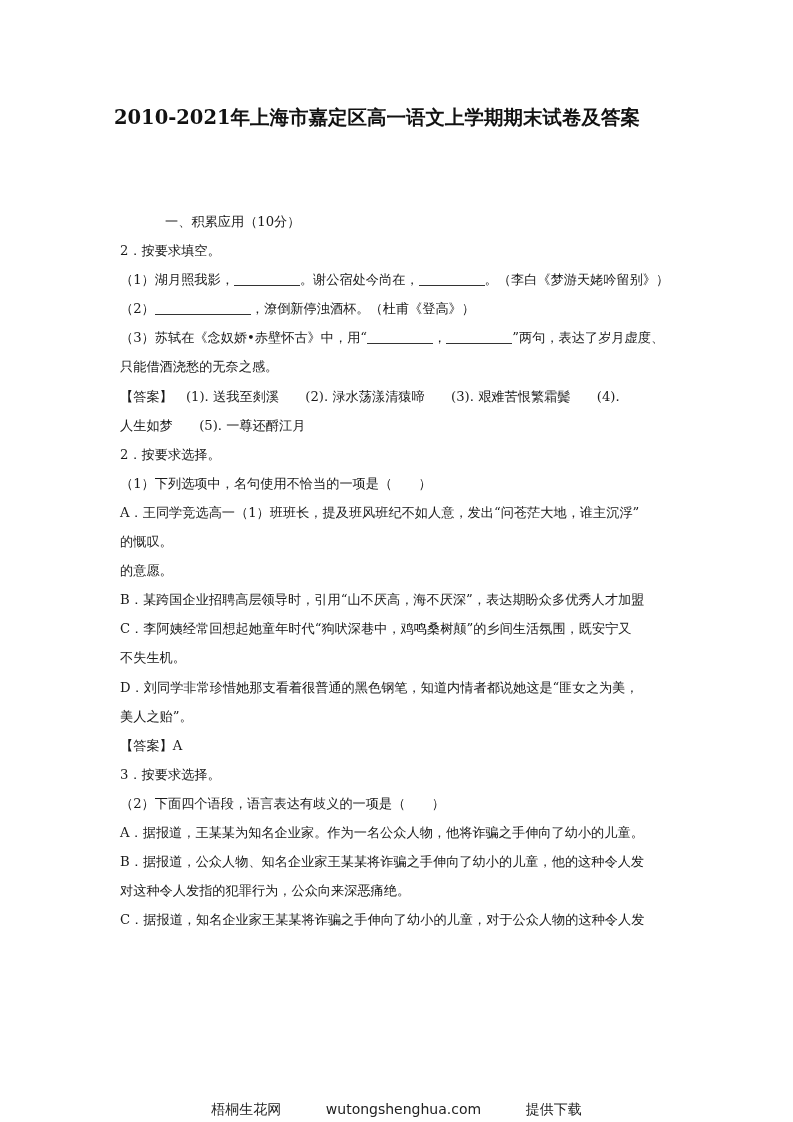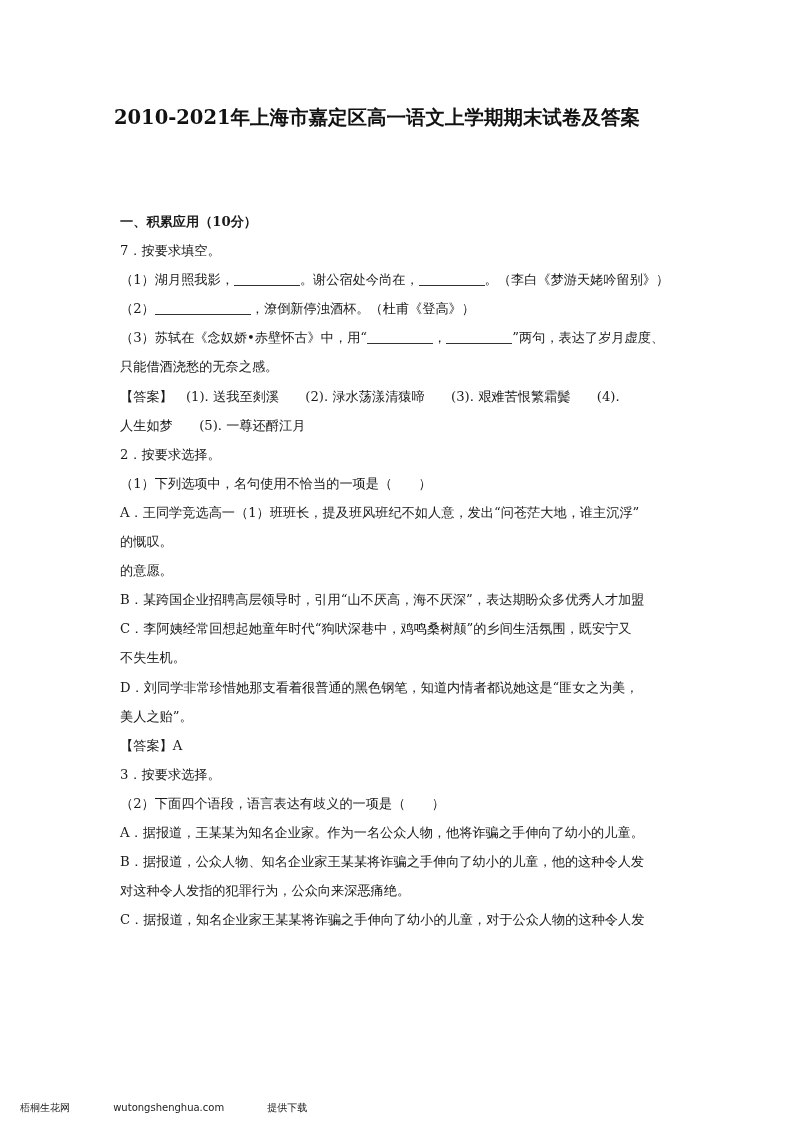--- a/index.html
+++ b/index.html
@@ -2,38 +2,38 @@
 <html><head>
 <meta charset="utf-8">
 <style>
   html, body { margin: 0; padding: 0; background: #ffffff; }
   body { width: 793px; height: 1122px; position: relative; overflow: hidden;
          font-family: "DejaVu Serif", "Liberation Serif", serif; color: #1a1a1a; }
   .title { position: absolute; top: 104px; left: 0; width: 754px; text-align: center;
            font-size: 19.5px; font-weight: bold; letter-spacing: 0px; color: #111; }
   .content { position: absolute; top: 207px; left: 120px; width: 562px; }
   .line { font-size: 13.2px; line-height: 29.1px; height: 29.1px; white-space: nowrap; overflow: visible; }
-  .section { font-weight: bold; }
+  .section { font-weight: normal; margin-left: 45px; }
   .blank { display: inline-block; border-bottom: 1px solid #333; height: 14px; vertical-align: -2px; }
   .b1 { width: 66px; }
   .b2 { width: 96px; }
   .b3 { width: 66px; }
-  .footer { position: absolute; top: 1101px; left: 0; width: 793px; 
-            font-family: "DejaVu Sans", "Liberation Sans", sans-serif; font-size: 10px; color: #222; }
+  .footer { position: absolute; top: 1101px; left: 0; width: 793px; text-align: center;
+            font-family: "DejaVu Sans", "Liberation Sans", sans-serif; font-size: 14px; color: #222; }
   .footer span { margin: 0 20px; }
 </style>
 </head>
 <body>
 
 <div class="title">2010-2021年上海市嘉定区高一语文上学期期末试卷及答案</div>
 
 <div class="content">
   <div class="line section">一、积累应用（10分）</div>
 
-  <div class="line">7．按要求填空。</div>
+  <div class="line">2．按要求填空。</div>
   <div class="line">
     <span>（1）湖月照我影，</span><span class="blank b1"></span><span>。谢公宿处今尚在，</span><span class="blank b1"></span><span>。（李白《梦游天姥吟留别》）</span>
   </div>
   <div class="line">
     <span>（2）</span><span class="blank b2"></span><span>，潦倒新停浊酒杯。（杜甫《登高》）</span>
   </div>
   <div class="line">
     <span>（3）苏轼在《念奴娇•赤壁怀古》中，用“</span><span class="blank b3"></span><span>，</span><span class="blank b3"></span><span>”两句，表达了岁月虚度、</span>
   </div>
   <div class="line">只能借酒浇愁的无奈之感。</div>

